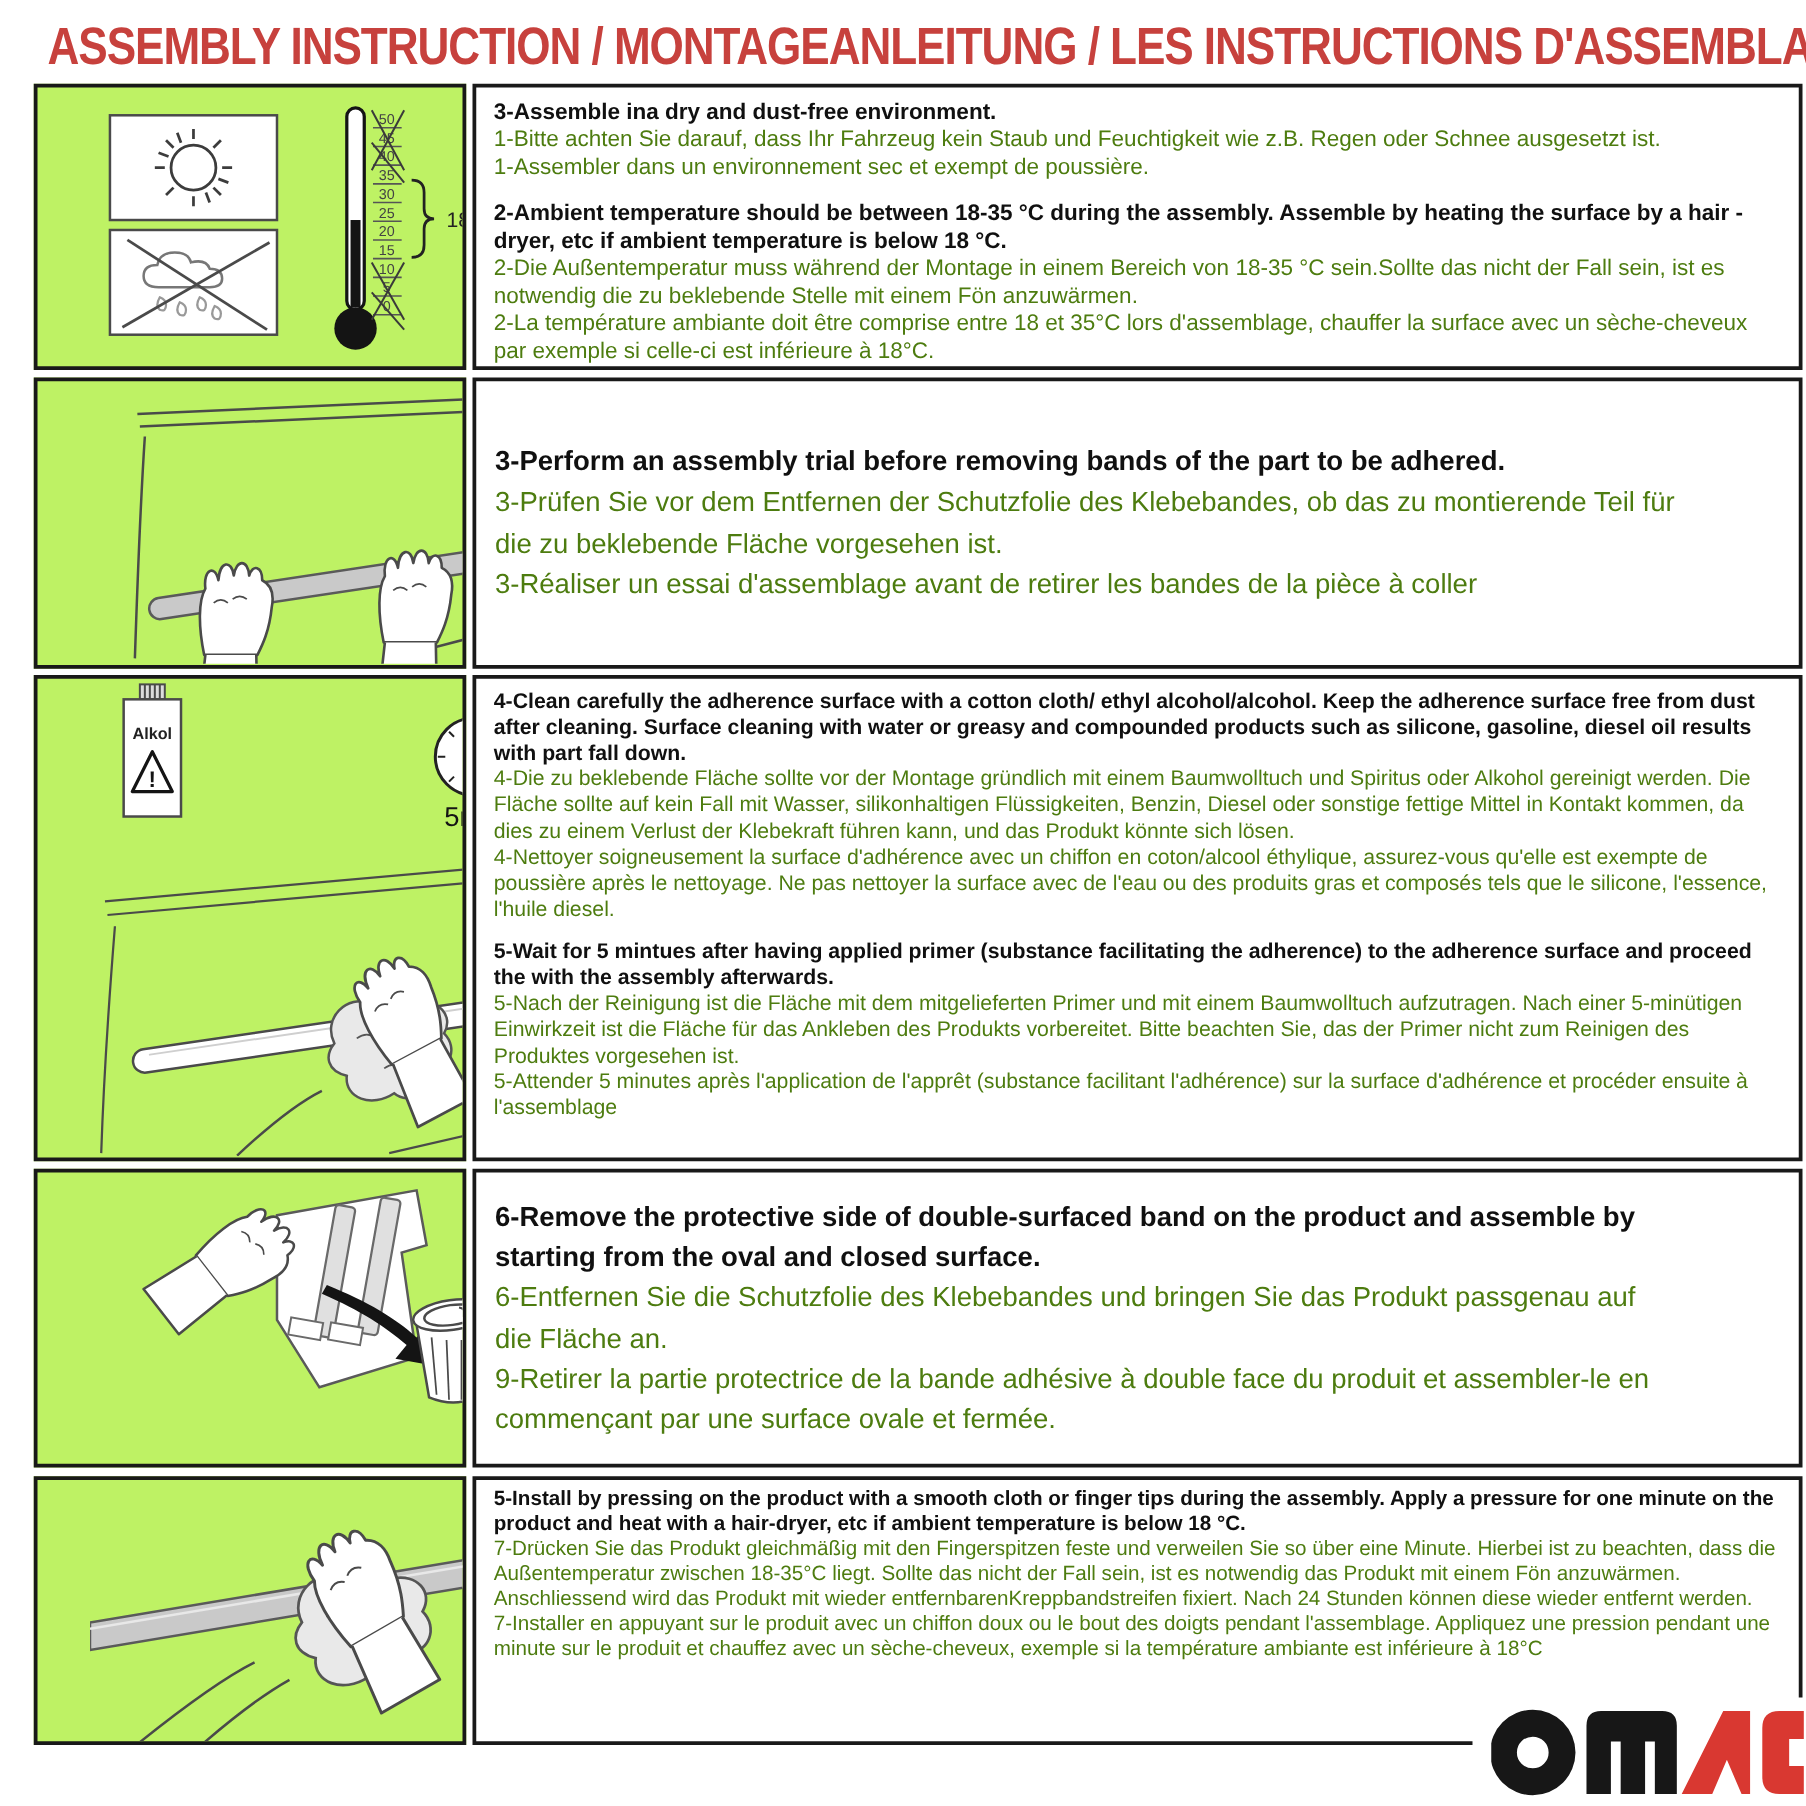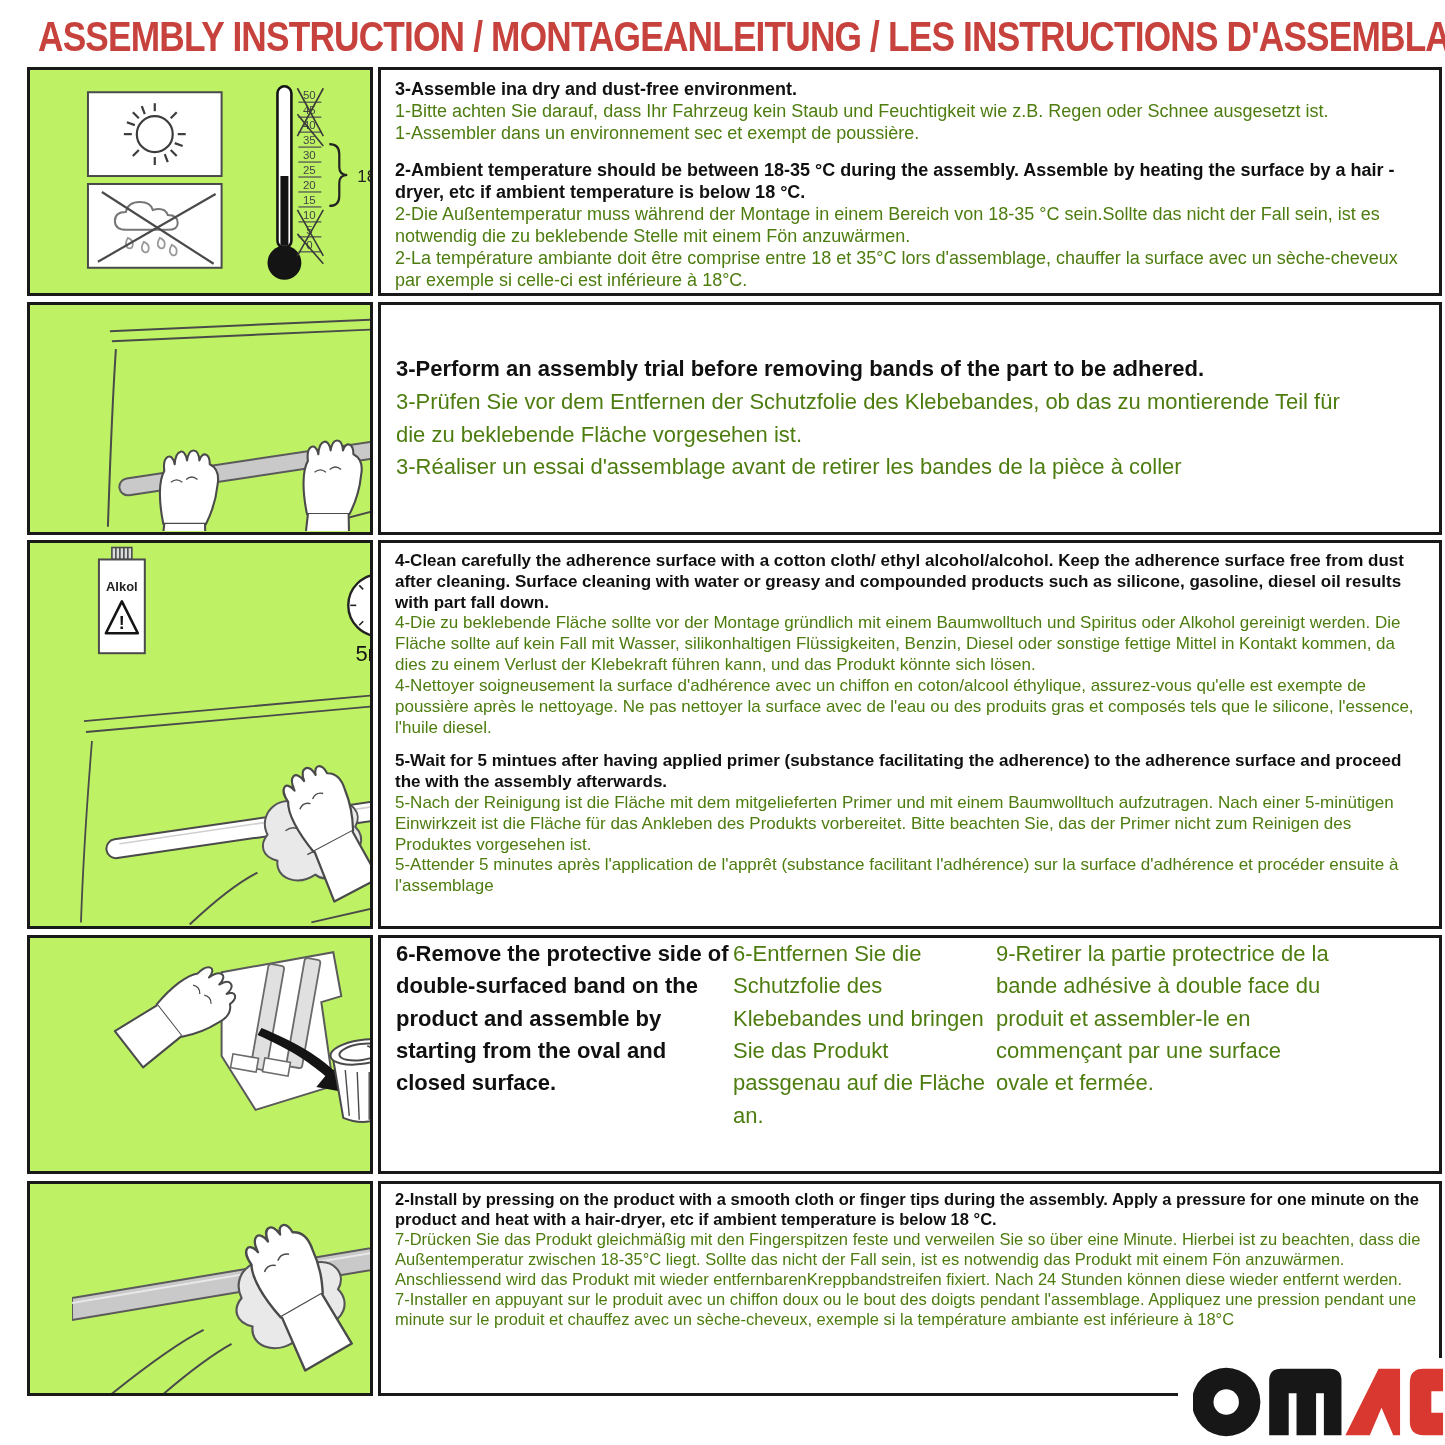--- a/index.html
+++ b/index.html
@@ -23,21 +23,21 @@
   .illus {
     width:346px; flex:none; border:3.5px solid #191919; background:#bef264;
     position:relative; overflow:hidden;padding-left:42px;
   }
   .text  { flex:1; border:3.5px solid #191919; background:#fff; overflow:hidden; }
   .text p { color:#4d7c0f; }
   .text p.b { font-weight:bold; color:#101010; }
   .t1 { padding:9px 20px 0 14px;  font-size:18px;   line-height:1.22; }
   .t2 { padding:0 72px 0 15px;   font-size:22px;   line-height:1.48; display:flex; flex-direction:column; justify-content:center; }
   .t3 { padding:8px 14px 0 14px;  font-size:17px;   line-height:1.225; }
-  .t4 { padding:0 100px 0 15px;   font-size:22px;   line-height:1.47; display:flex; flex-direction:row; justify-content:center; }
+  .t4 { padding:0 100px 0 15px;   font-size:22px;   line-height:1.47; display:flex; flex-direction:column; justify-content:center; }
   .t5 { padding:6px 14px 0 14px;  font-size:16.5px; line-height:1.21; }
   .sp1 { height:15px; } .sp3 { height:13px; }
   svg { display:block; }
   .logo {
     position:absolute; left:1178px; top:1358px; width:267px; height:87px;
     background:#fff; display:flex; align-items:center; justify-content:flex-end;
   }
 </style>
 </head>
 <body>
@@ -282,21 +282,21 @@
         <polygon points="0,114 372,52 372,74 0,136" fill="#c9c9c9" stroke="#5a5a5a" stroke-width="2"></polygon>
         <line x1="0" y1="119" x2="372" y2="57" stroke="#e8e8e8" stroke-width="2"></line>
       </g>
       <use href="#cloth" transform="translate(170,70) scale(1.1)"></use>
       <use href="#hand" transform="translate(150,48) rotate(-30) scale(1.08)"></use>
       <path d="M40,210 C80,178 108,158 132,146" fill="none" stroke="#4a4a4a" stroke-width="2"></path>
       <path d="M92,210 C120,186 142,170 160,160" fill="none" stroke="#4a4a4a" stroke-width="2"></path>
     </svg>
   </div>
   <div class="text t5">
-      <p class="line b">2-Install by pressing on the product with a smooth cloth or finger tips during the assembly. Apply a pressure for one minute on the product and heat with a hair-dryer, etc if ambient temperature is below 18 °C.</p>
+      <p class="line b">5-Install by pressing on the product with a smooth cloth or finger tips during the assembly. Apply a pressure for one minute on the product and heat with a hair-dryer, etc if ambient temperature is below 18 °C.</p>
       <p class="line">7-Drücken Sie das Produkt gleichmäßig mit den Fingerspitzen feste und verweilen Sie so über eine Minute. Hierbei ist zu beachten, dass die Außentemperatur zwischen 18-35°C liegt. Sollte das nicht der Fall sein, ist es notwendig das Produkt mit einem Fön anzuwärmen. Anschliessend wird das Produkt mit wieder entfernbarenKreppbandstreifen fixiert. Nach 24 Stunden können diese wieder entfernt werden.</p>
       <p class="line">7-Installer en appuyant sur le produit avec un chiffon doux ou le bout des doigts pendant l'assemblage. Appliquez une pression pendant une minute sur le produit et chauffez avec un sèche-cheveux, exemple si la température ambiante est inférieure à 18°C</p>
     </div>
 </section>
 
 <div class="logo">
   <svg viewBox="0 0 258 86" width="252" height="84">
     <title>OMAC</title>
     <g fill="#171717">
       <path d="M34,8 A35,35 0 1 0 34,78 A35,35 0 1 0 34,8 Z M34,30 A13,13 0 1 1 34,56 A13,13 0 1 1 34,30 Z" fill-rule="evenodd"></path>

